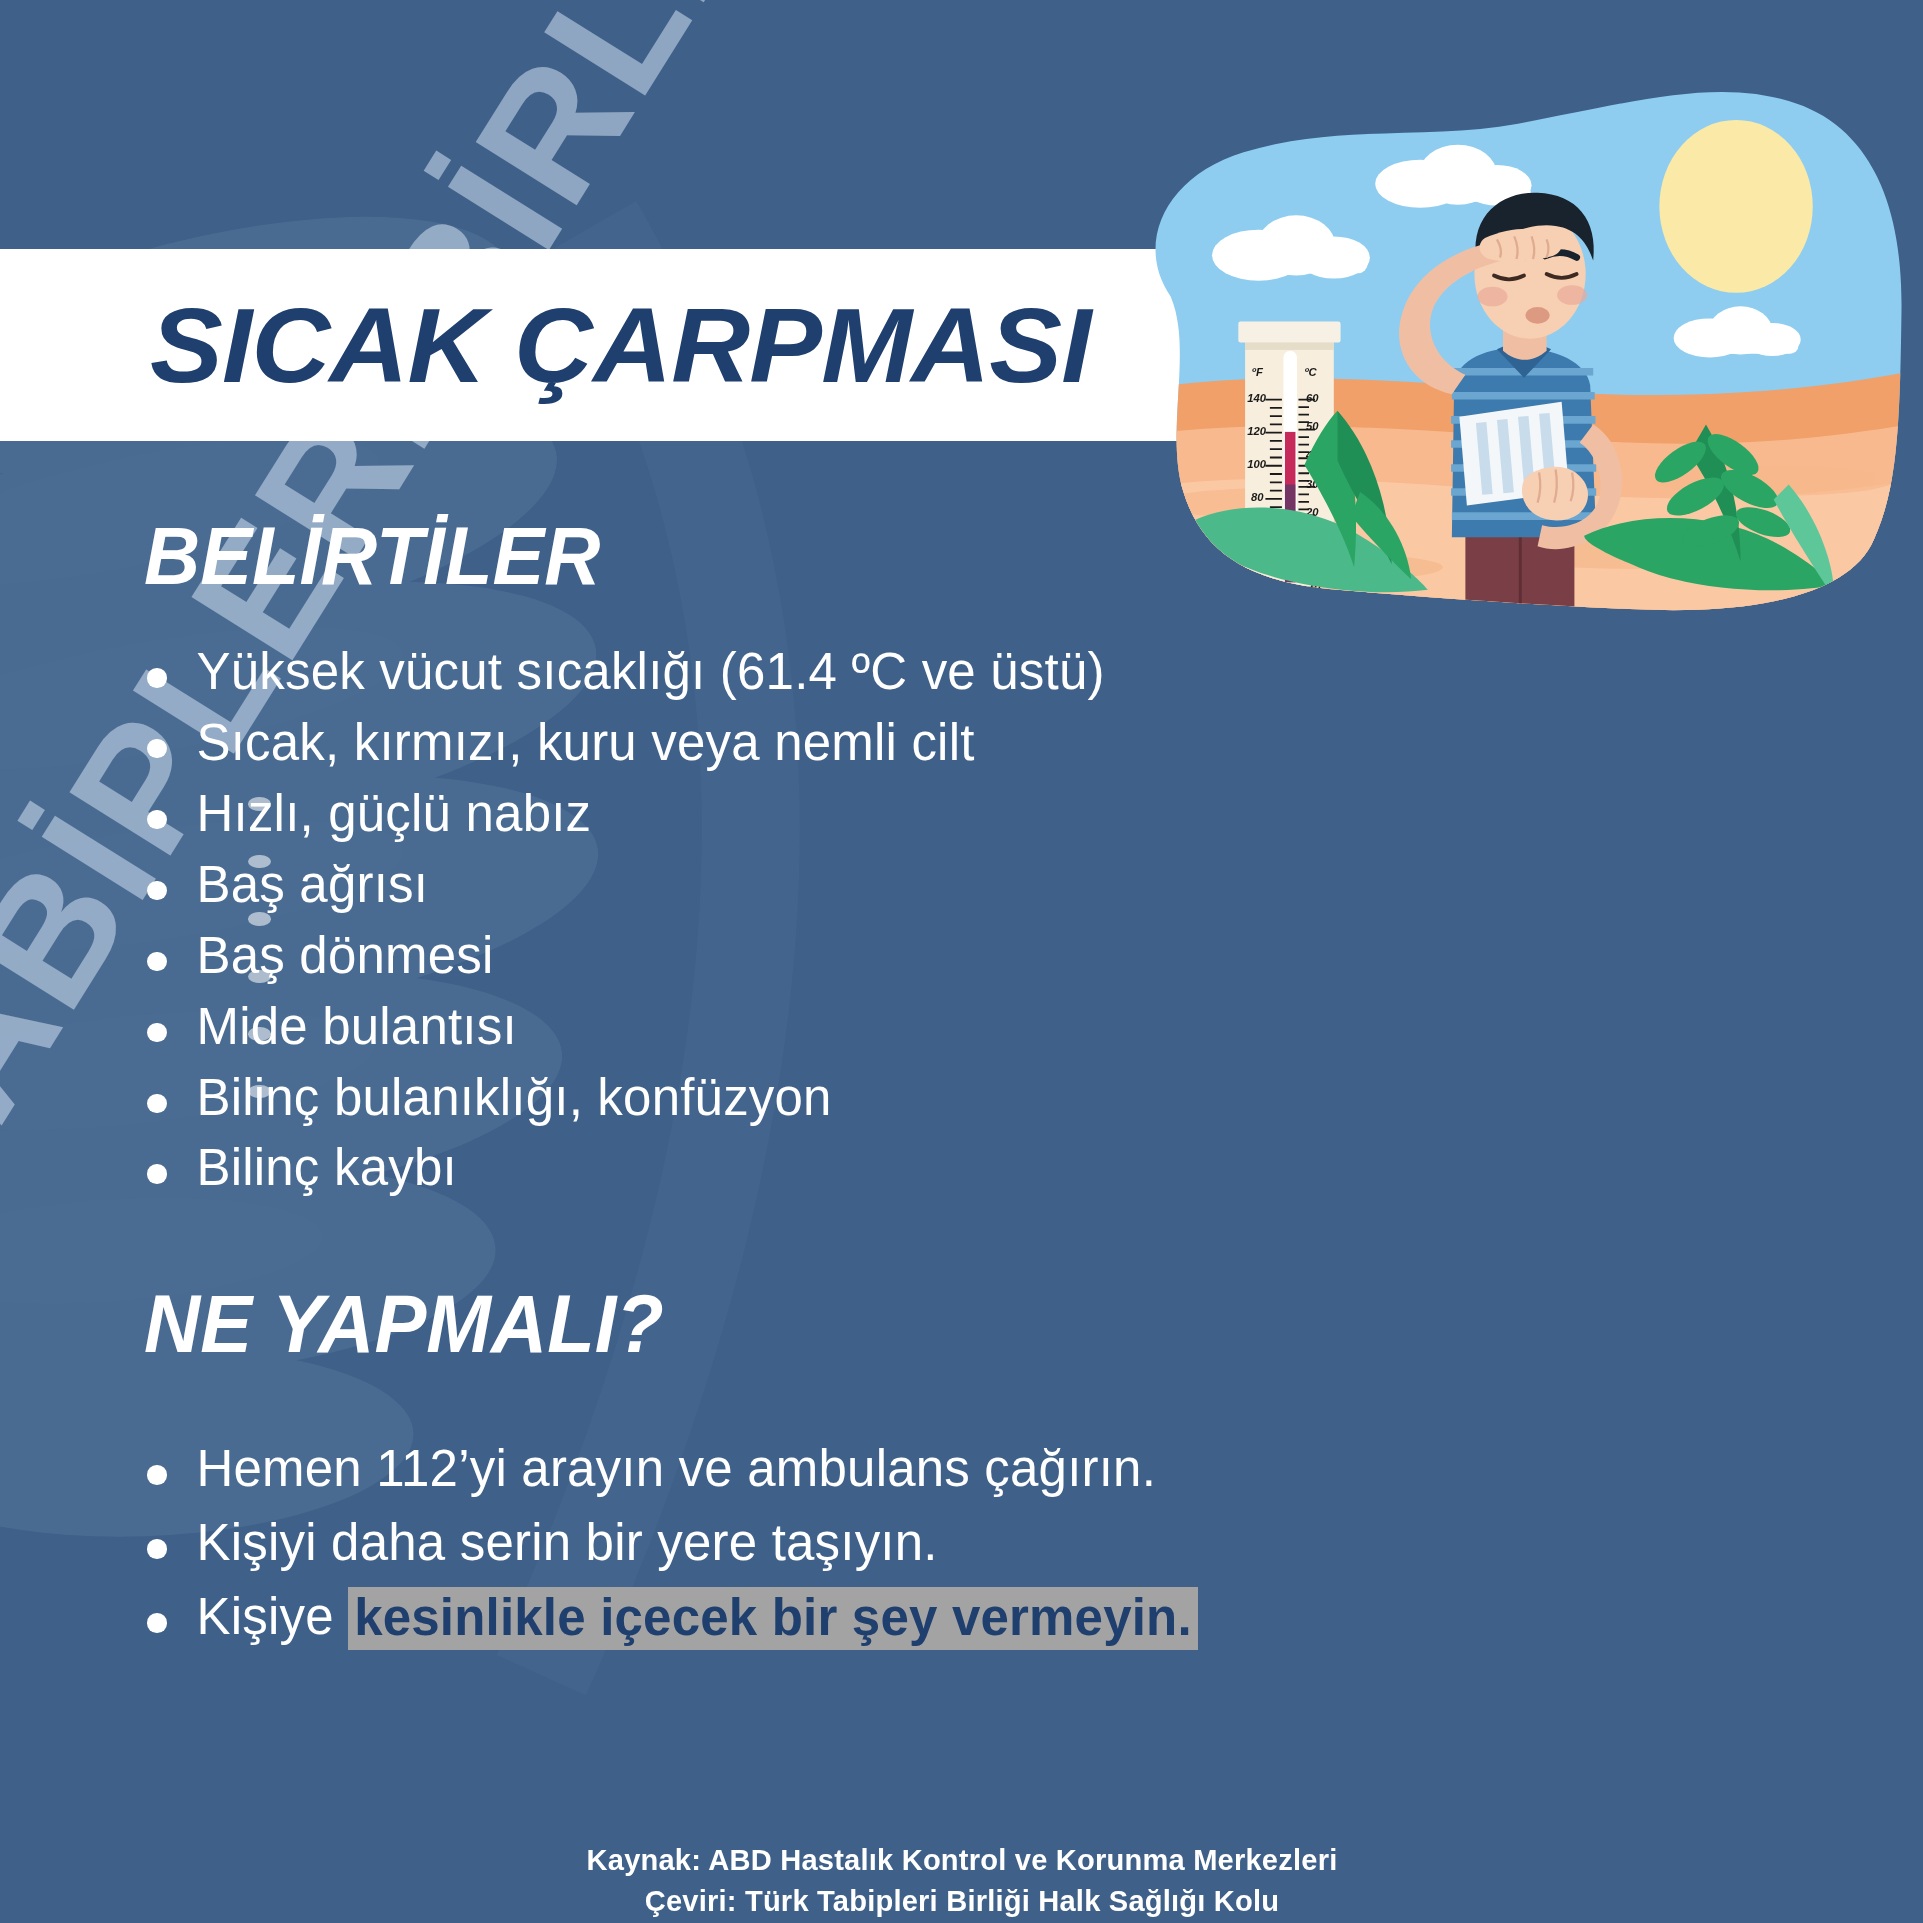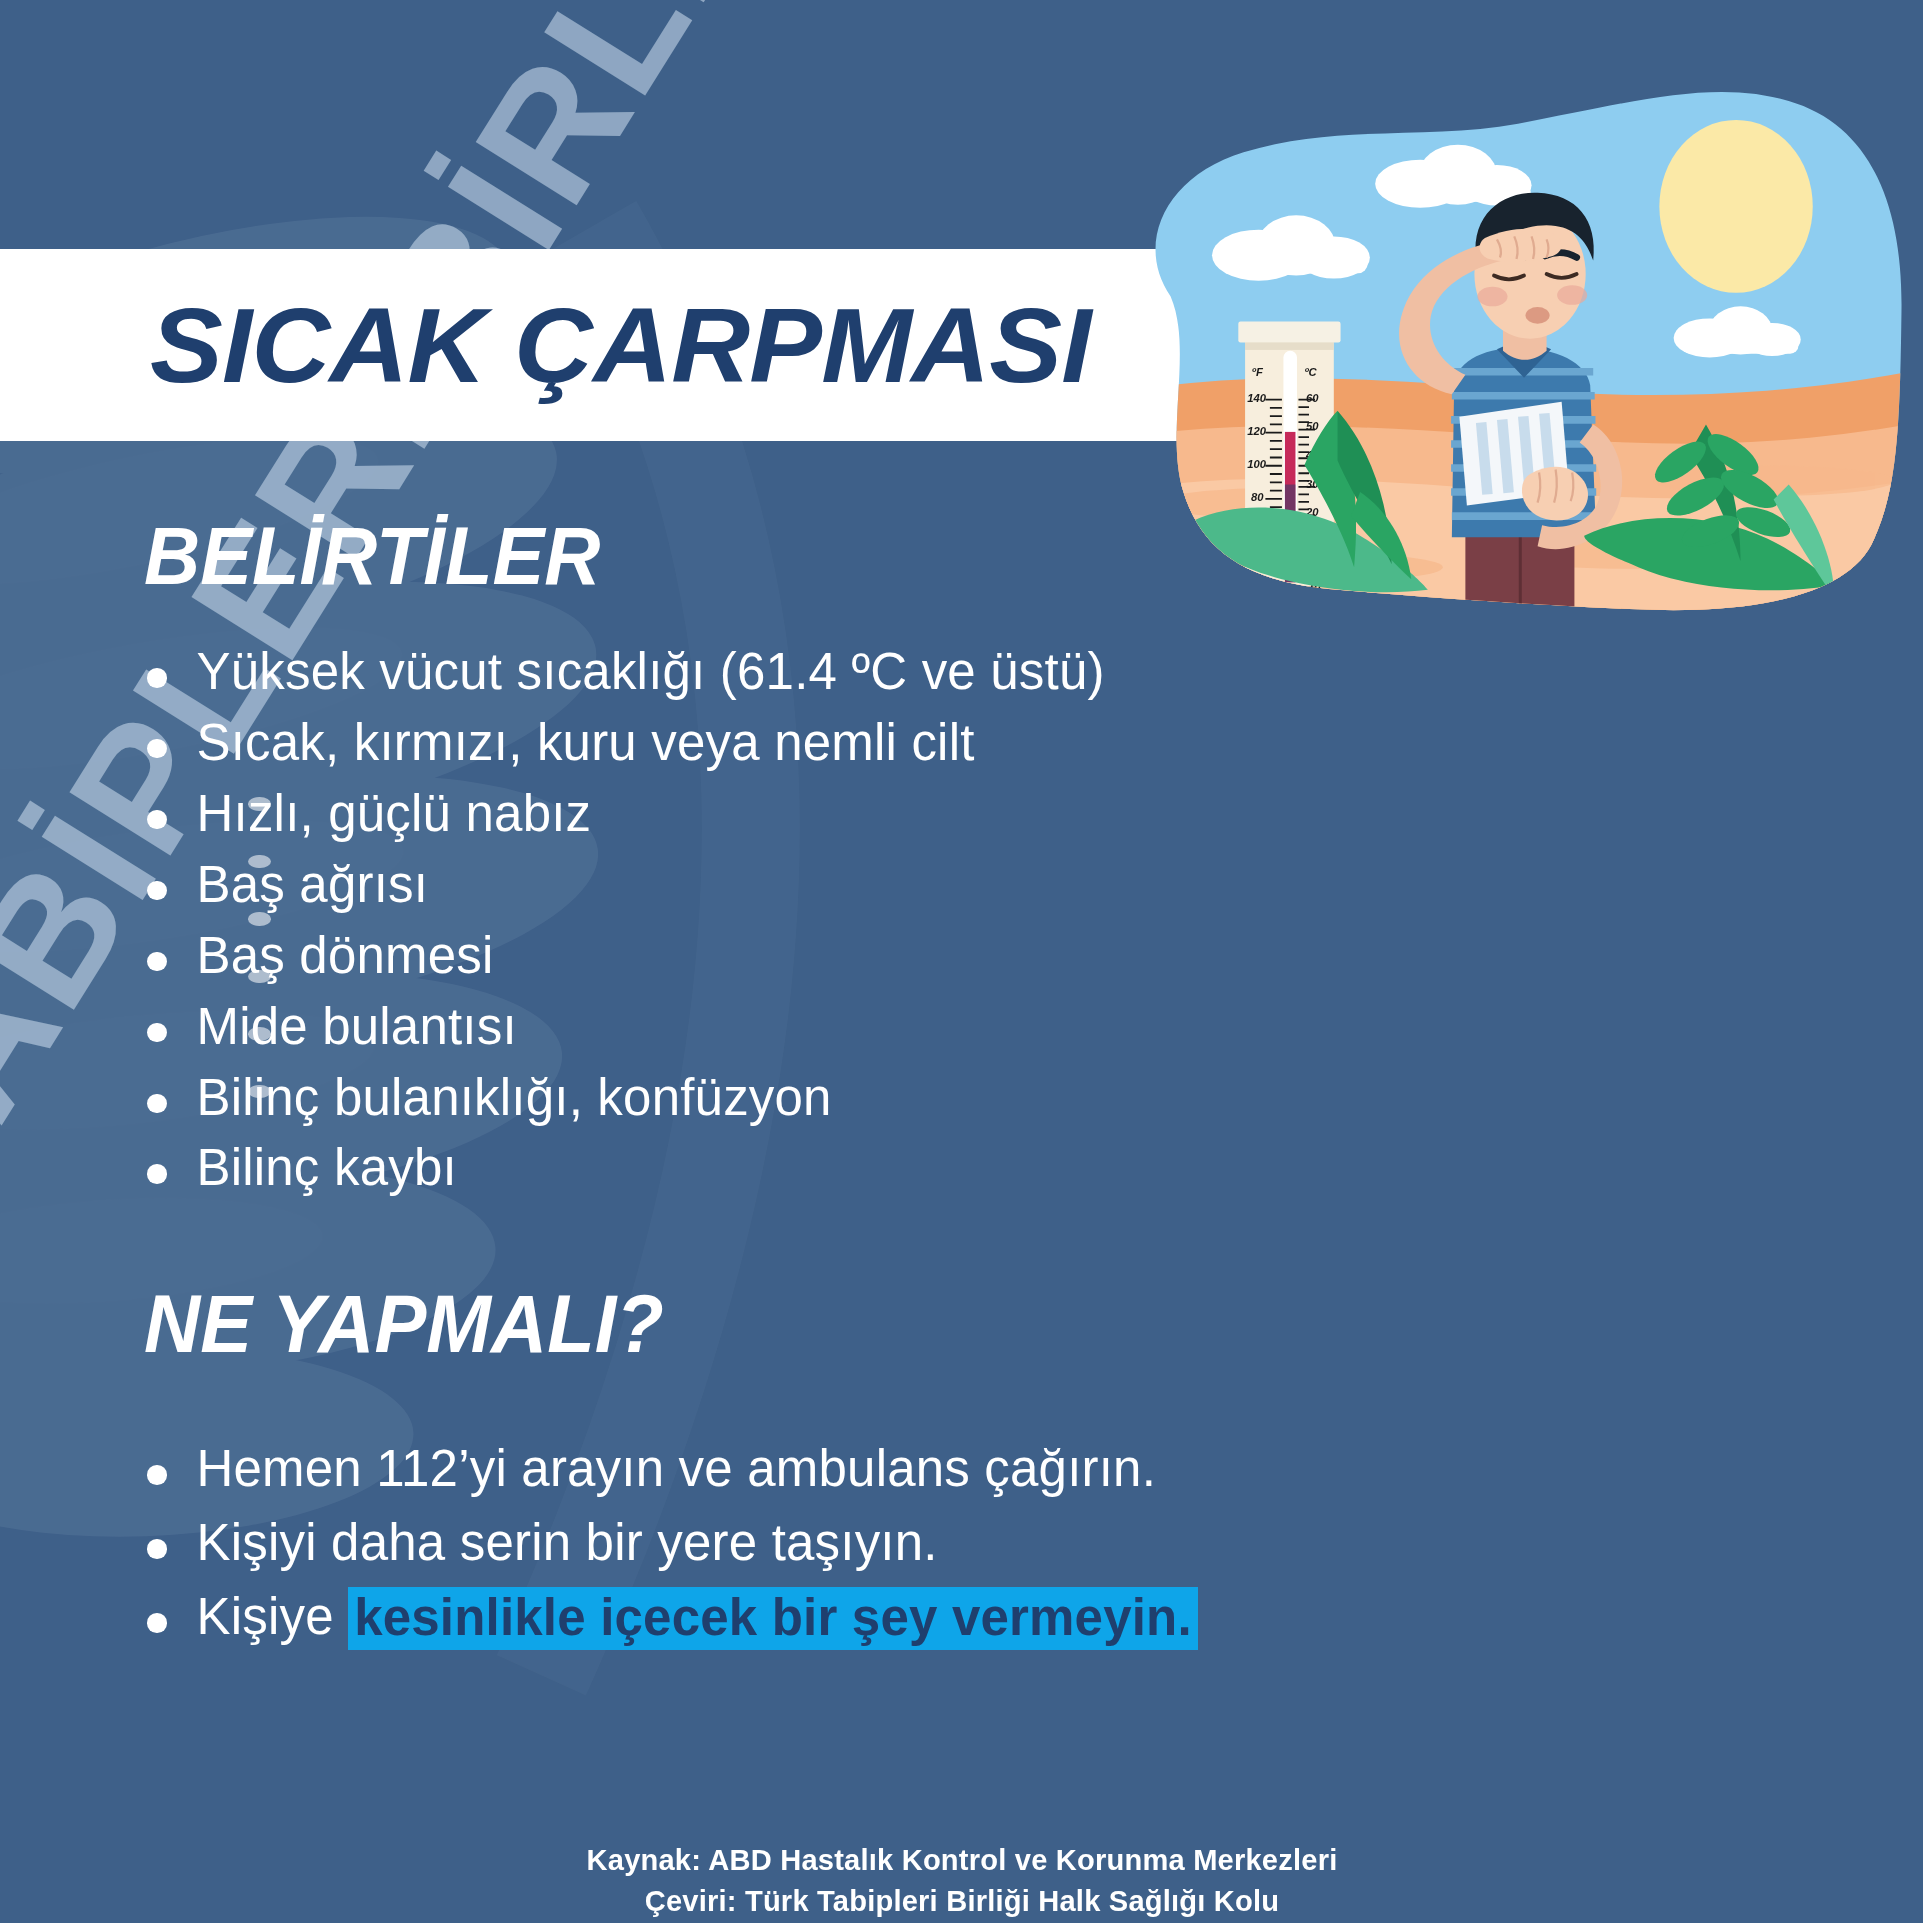--- a/index.html
+++ b/index.html
@@ -61,21 +61,21 @@
   #list-actions .li{margin-bottom:16px;}
   .bullet{
     flex:0 0 auto;width:19.5px;height:19.5px;border-radius:50%;background:#ffffff;
     margin-top:25px;margin-right:30px;
   }
   .li-text{
     font-size:51px;font-weight:500;color:#ffffff;line-height:1.14;
     letter-spacing:0.2px;max-width:1247px;
   }
   .hl{
-    background:#0ea5e9;color:#1f3f6e;font-weight:600;
+    background:#a3a3a3;color:#1f3f6e;font-weight:600;
     padding:1.5px 6px 4.5px 6px;box-decoration-break:clone;-webkit-box-decoration-break:clone;
   }
 
   
   .footer{position:absolute;left:0;right:0;top:1810px;text-align:center;margin-top:29px;}
   .footer div{
     font-size:30px;font-weight:700;color:#ffffff;letter-spacing:0.2px;line-height:1.38;
     transform:scaleX(.97);
   }
 </style>

